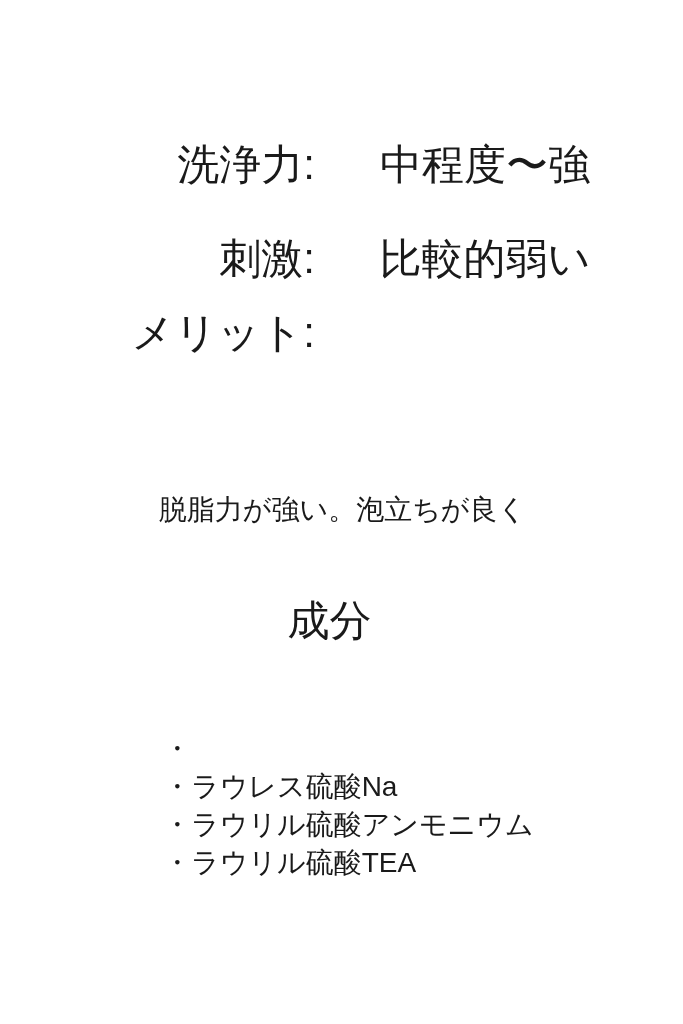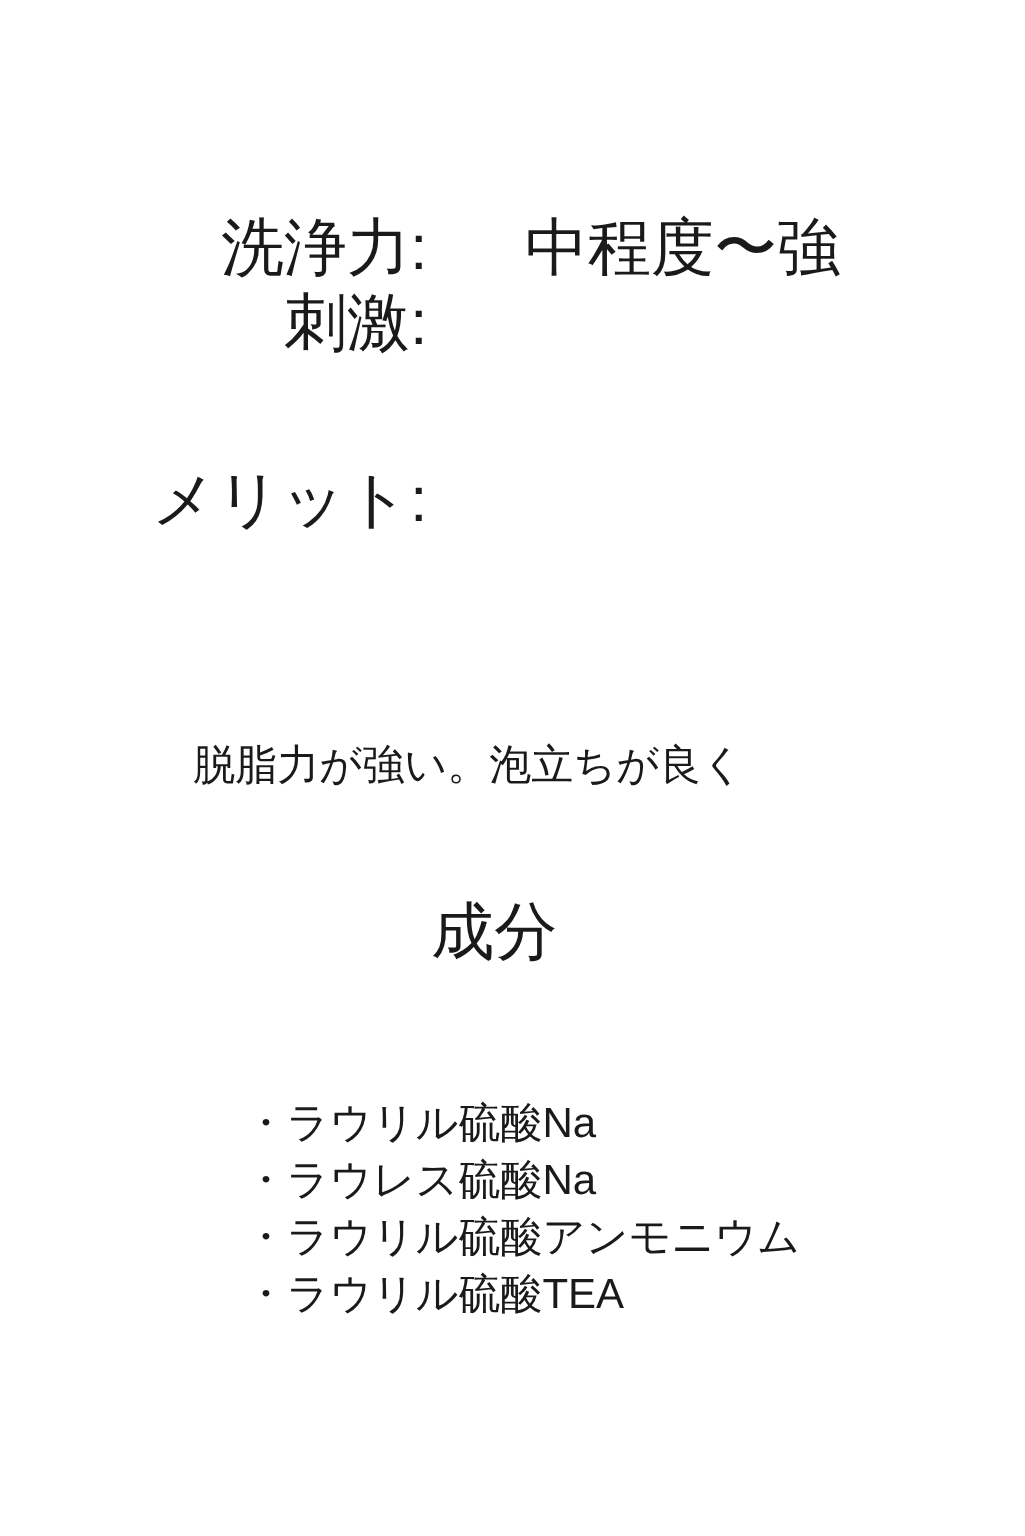--- a/index.html
+++ b/index.html
@@ -15,20 +15,21 @@
     color: #1a1a1a;
     font-family: "Liberation Sans", "DejaVu Sans", sans-serif;
     overflow: hidden;
   }
   .spec-row {
     position: absolute;
     left: 0;
     width: 625px;
     display: flex;
     align-items: baseline;
+    padding-left: 30px;
   }
   .spec-label {
     width: 285px;
     flex: 0 0 285px;
     text-align: right;
     font-size: 42px;
     line-height: 1.2;
     white-space: nowrap;
   }
   .spec-value {
@@ -85,38 +86,40 @@
 
   <div class="spec-row row-cleaning">
     <div class="spec-label">洗浄力:</div>
     <div class="spec-value value-large">
       <div class="value-line">中程度〜強</div>
     </div>
   </div>
 
   <div class="spec-row row-irritation">
     <div class="spec-label">刺激:</div>
+    <div class="spec-value value-large">
+      <div class="value-line">比較的弱い</div>
+    </div>
   </div>
 
   <div class="spec-row row-merit">
     <div class="spec-label">メリット:</div>
   </div>
 
   <div class="spec-row row-demerit">
     <div class="spec-value value-small">
       <div class="value-line">脱脂力が強い。泡立ちが良く</div>
     </div>
   </div>
 
   <h2 class="ingredients-heading">成分</h2>
 
   <div class="ingredients-list">
     <div class="ing-item">
       <span class="ing-bullet">・</span>
-        <span>ラウリル硫酸Na</span>
     </div>
     <div class="ing-item">
       <span class="ing-bullet">・</span>
         <span>ラウレス硫酸Na</span>
     </div>
     <div class="ing-item">
       <span class="ing-bullet">・</span>
         <span>ラウリル硫酸アンモニウム</span>
     </div>
     <div class="ing-item">

